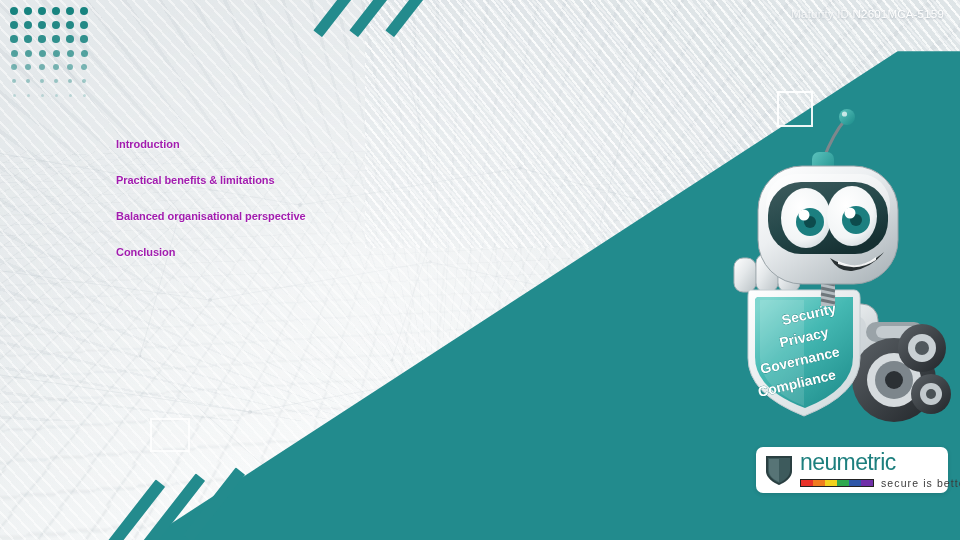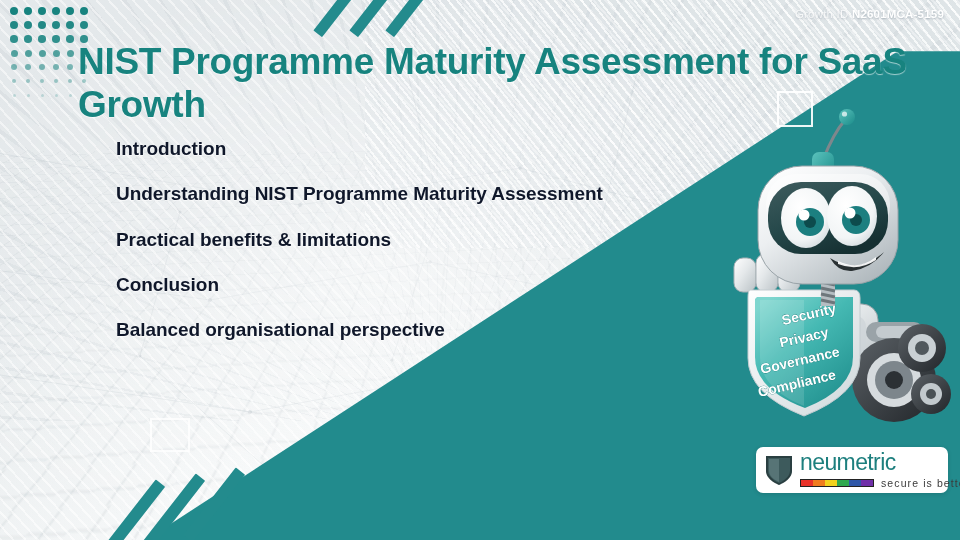--- a/index.html
+++ b/index.html
@@ -93,34 +93,34 @@
 
   
   .article-id{
     position:absolute;right:16px;top:8px;
     font-size:11.5px;letter-spacing:.2px;
     color:rgba(255,255,255,.88);
     text-shadow:0 1px 2px rgba(120,135,145,.55);
     white-space:nowrap;
   }
   .article-id .aid-label{font-weight:400;opacity:.85;}
-  .article-id .aid-value{font-weight:700;color:#ffffff;}
+  .article-id .aid-value{font-weight:400;color:#ffffff;}
 
   
   .title{
     position:absolute;left:78px;top:40px;width:860px;
     font-size:37px;line-height:1.17;font-weight:700;
     color:#17837f;letter-spacing:-.3px;
     text-shadow:0 1px 1px rgba(255,255,255,.6);
   }
 
   
   .agenda{position:absolute;left:116px;top:138px;width:600px;}
   .agenda-item{
-    font-size:19px;font-weight:700;color:#0f172a;
+    font-size:11px;font-weight:700;color:#a21caf;
     line-height:1.15;margin-bottom:23.5px;letter-spacing:-.05px;
     text-shadow:0 1px 1px rgba(255,255,255,.7);
   }
 
   
   .robot{position:absolute;left:726px;top:108px;width:234px;height:330px;}
   .robot svg{display:block;}
 
   
   .logo{
@@ -249,32 +249,30 @@
   <div class="stripes stripes-bot">
     <span></span>
       <span></span>
       <span></span>
   </div>
 
   <div class="sq-outline sq-tr"></div>
   <div class="sq-outline sq-bl"></div>
 
   <div class="article-id">
-    <span class="aid-label">Growth ID</span>
+    <span class="aid-label">Maturity ID</span>
     <span class="aid-value">N2601MCA-5159</span>
   </div>
 
-  <div class="title">NIST Programme Maturity Assessment for SaaS Growth</div>
 
   <div class="agenda">
     <div class="agenda-item">Introduction</div>
-    <div class="agenda-item">Understanding NIST Programme Maturity Assessment</div>
     <div class="agenda-item">Practical benefits &amp; limitations</div>
+    <div class="agenda-item">Balanced organisational perspective</div>
     <div class="agenda-item">Conclusion</div>
-    <div class="agenda-item">Balanced organisational perspective</div>
   </div>
 
   <div class="robot">
     <svg width="234" height="330" viewBox="0 0 234 330">
       <defs>
         <linearGradient id="gBody" x1="0" y1="0" x2="1" y2="1">
           <stop offset="0%" stop-color="#ffffff"></stop>
           <stop offset="45%" stop-color="#e4e8ea"></stop>
           <stop offset="100%" stop-color="#b9c1c5"></stop>
         </linearGradient>

